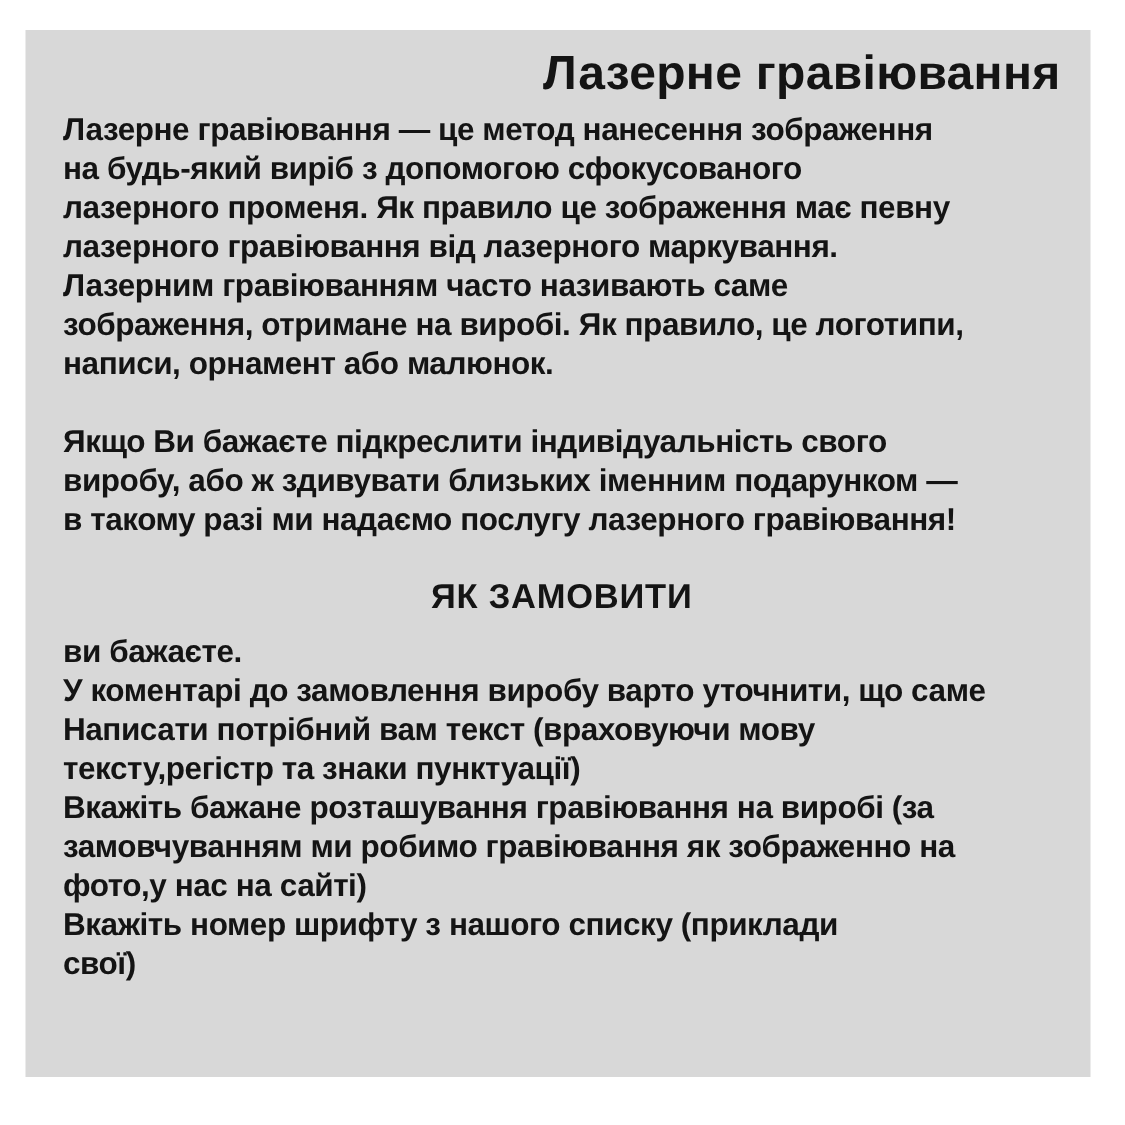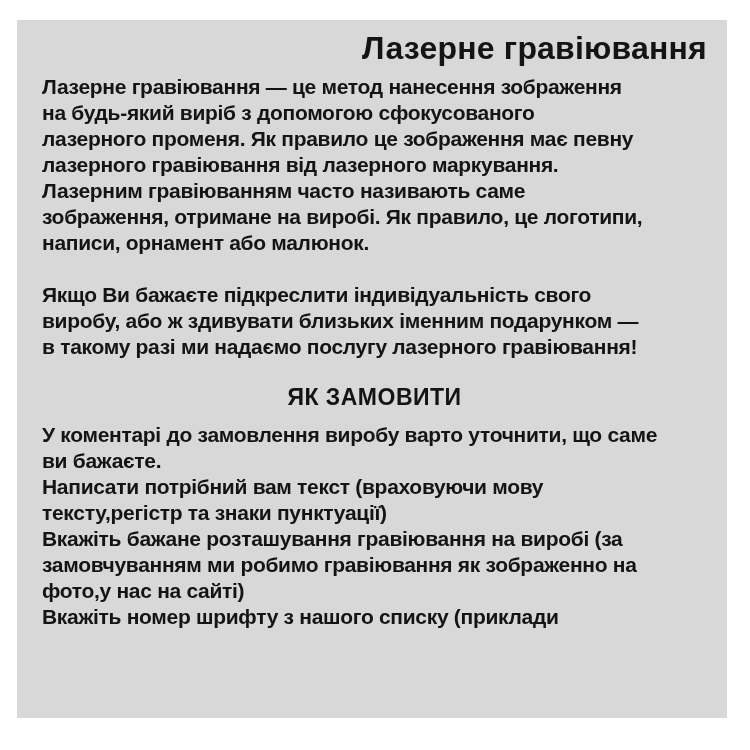--- a/index.html
+++ b/index.html
@@ -74,24 +74,25 @@
 
     <div class="para offer">
         <div class="text-line">Якщо Ви бажаєте підкреслити індивідуальність свого</div>
         <div class="text-line">виробу, або ж здивувати близьких іменним подарунком —</div>
         <div class="text-line">в такому разі ми надаємо послугу лазерного гравіювання!</div>
       </div>
 
     <h2 class="section-heading">ЯК ЗАМОВИТИ</h2>
 
     <div class="para order">
+        <div class="text-line">ви бажаєте.</div>
         <div class="text-line">У коментарі до замовлення виробу варто уточнити, що саме</div>
-        <div class="text-line">ви бажаєте.</div>
         <div class="text-line">Написати потрібний вам текст (враховуючи мову</div>
         <div class="text-line">тексту,регістр та знаки пунктуації)</div>
         <div class="text-line">Вкажіть бажане розташування гравіювання на виробі (за</div>
         <div class="text-line">замовчуванням ми робимо гравіювання як зображенно на</div>
         <div class="text-line">фото,у нас на сайті)</div>
         <div class="text-line">Вкажіть номер шрифту з нашого списку (приклади</div>
+        <div class="text-line">свої)</div>
       </div>
 
   </div>
 </div>
 
 </body></html>

